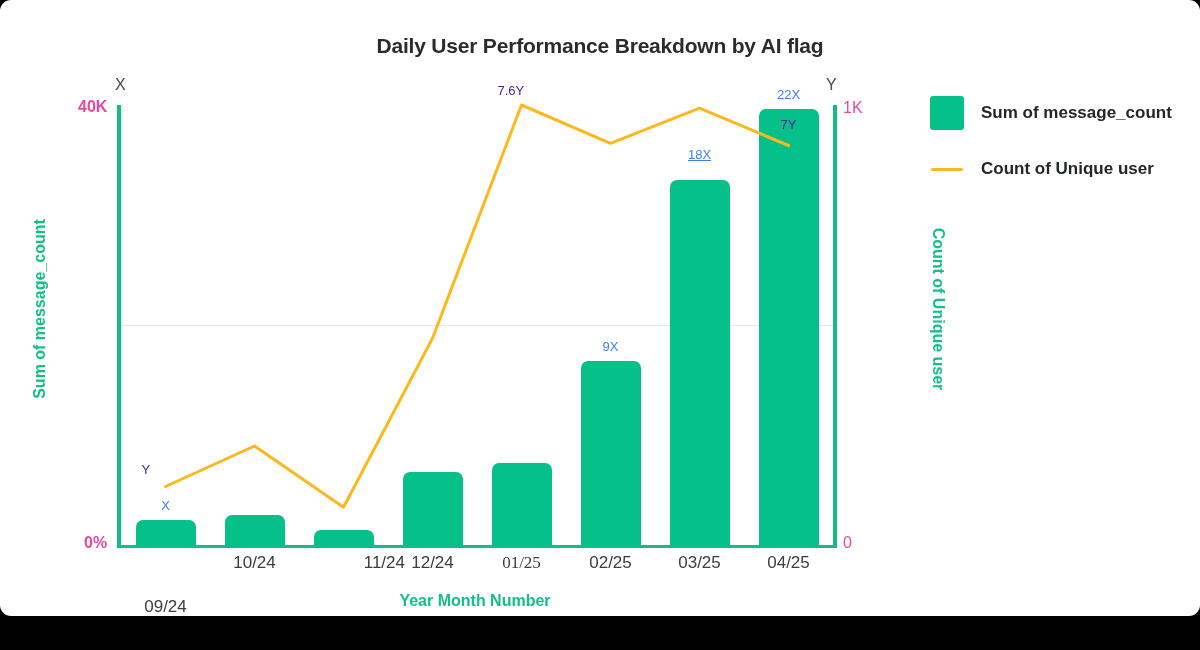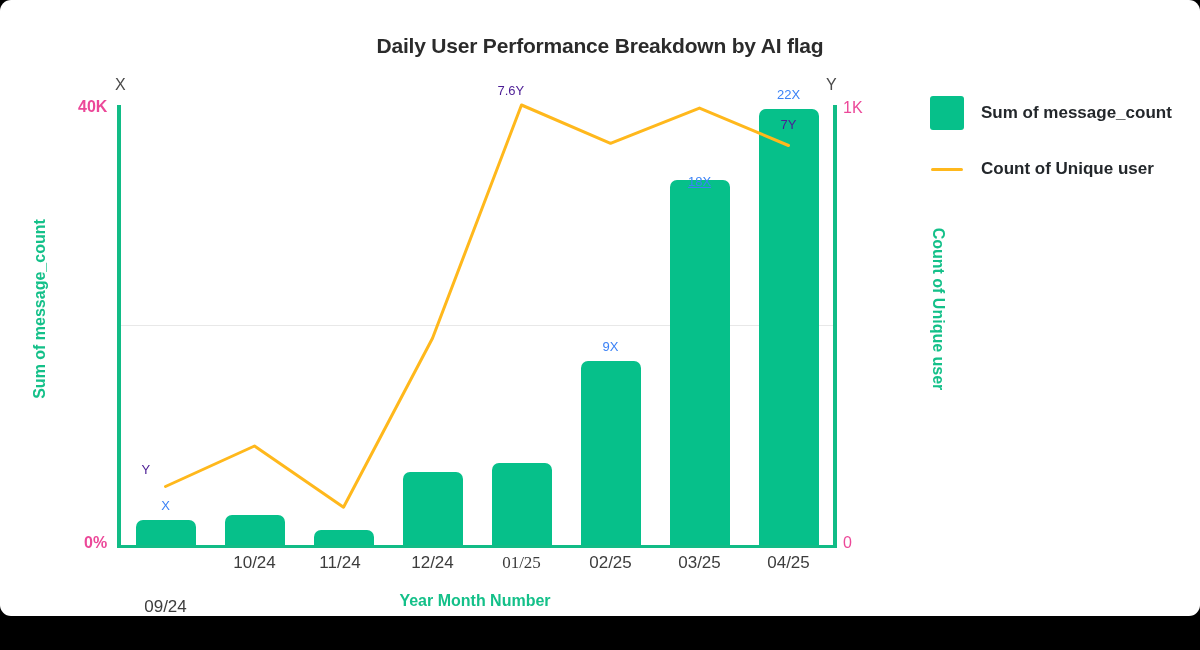--- a/index.html
+++ b/index.html
@@ -219,26 +219,26 @@
         <div class="bar" style="left: 459.5px; top: 256.3px; width: 60px; height: 183.7px;"></div>
         <div class="bar" style="left: 548.5px; top: 74.8px; width: 60px; height: 365.2px;"></div>
         <div class="bar" style="left: 637.5px; top: 4.4px; width: 60px; height: 435.6px;"></div>
       </div>
   </div>
 
   <div id="labels-layer">
       <div class="bar-label" style="left: 125.5px; top: 497.7px;">X</div>
       <div class="xtick" style="left: 120.5px; margin-top: 44px;">09/24</div>
       <div class="xtick" style="left: 209.5px;">10/24</div>
-      <div class="xtick" style="left: 295px;">11/24</div>
+      <div class="xtick" style="left: 315px; text-align: right;">11/24</div>
       <div class="xtick" style="left: 387.5px;">12/24</div>
       <div class="xtick" style="left: 476.5px; font-family: Liberation Serif, serif;">01/25</div>
       <div class="bar-label" style="left: 570.5px; top: 339.3px;">9X</div>
       <div class="xtick" style="left: 565.5px;">02/25</div>
-      <div class="bar-label" style="left: 659.5px; top: 174px; text-decoration: underline;">18X</div>
+      <div class="bar-label" style="left: 659.5px; top: 147px; text-decoration: underline;">18X</div>
       <div class="xtick" style="left: 654.5px;">03/25</div>
       <div class="bar-label" style="left: 748.5px; top: 87.4px;">22X</div>
       <div class="xtick" style="left: 743.5px;">04/25</div>
     </div>
 
   <svg id="line-svg" viewBox="0 0 712 441" preserveAspectRatio="none">
     <polyline id="line-path" fill="none" stroke="#FFB81C" stroke-width="3" stroke-linejoin="round" stroke-linecap="round" points="44.5,381.5 133.5,341.0 222.5,402.2 311.5,233.2 400.5,0.0 489.5,38.3 578.5,3.1 667.5,40.5"></polyline>
   </svg>
   <div id="line-labels-layer">
       <div class="line-label" style="left: 141.5px; top: 462.48px;">Y</div>

